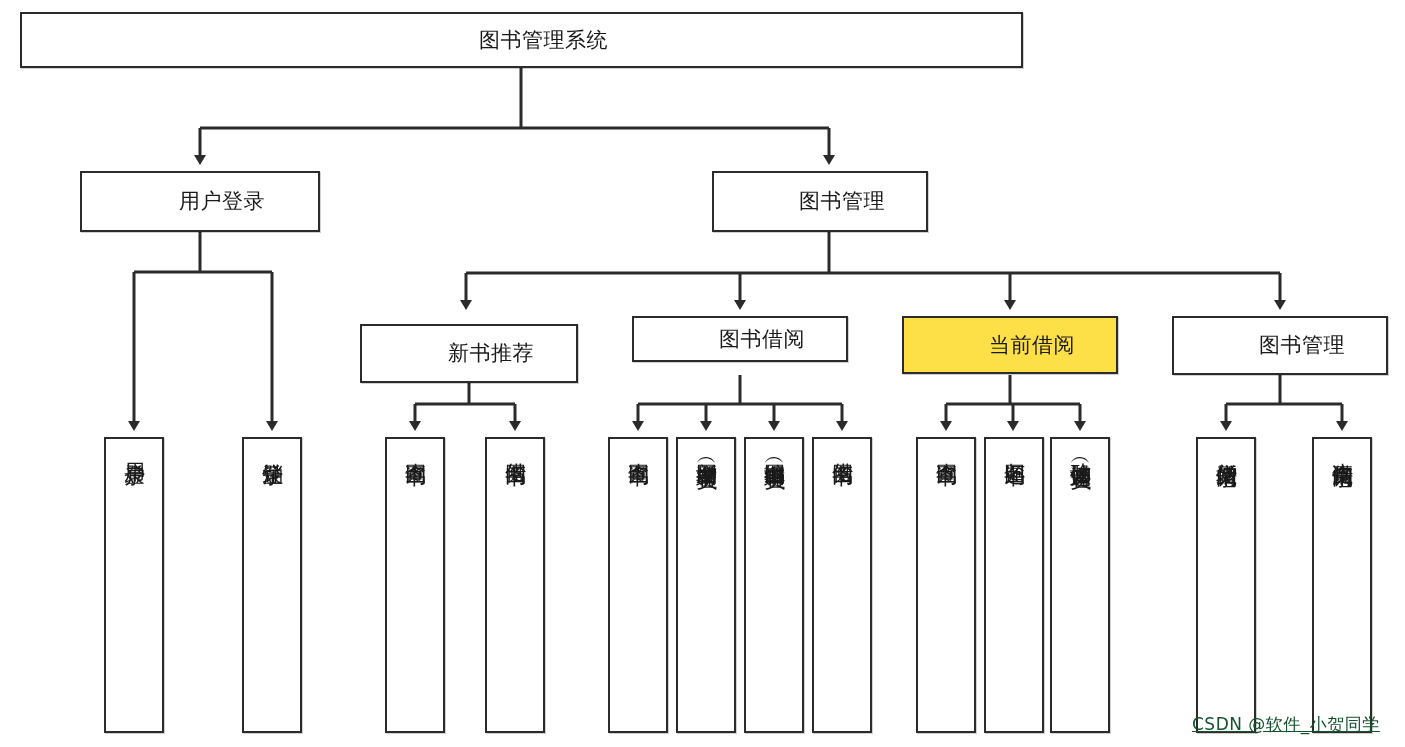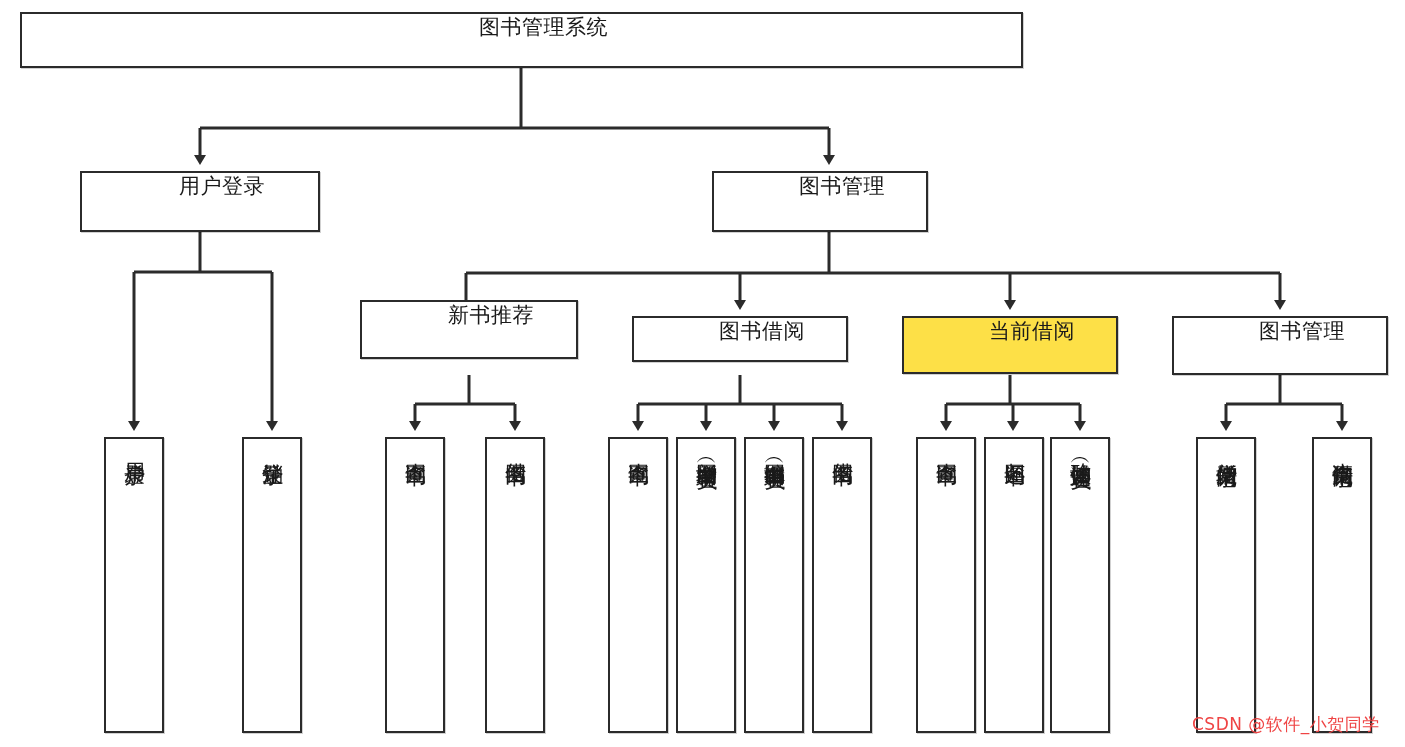--- a/index.html
+++ b/index.html
@@ -26,21 +26,21 @@
     width: 1405px;
     height: 747px;
     pointer-events: none;
   }
   .node {
     position: absolute;
     box-sizing: border-box;
     background: #ffffff;
     border: 2px solid #2b2b2b;
     display: flex;
-    align-items: flex-start;
+    align-items: center;
     justify-content: center;
     color: #1a1a1a;
     box-shadow: 1px 1px 0 rgba(0,0,0,0.18);
     padding-left: 44px;
   }
   .node .label {
     display: block;
     text-align: center;
     line-height: 1.25;
     letter-spacing: 0.5px;
@@ -148,21 +148,21 @@
     <span class="label">图书管理系统</span>
   </div>
 
   <div class="node horizontal" style="left: 80px; top: 171px; width: 240px; height: 61px; border-color: rgb(43, 43, 43); background: rgb(255, 255, 255); color: rgb(26, 26, 26);">
     <span class="label">用户登录</span>
   </div>
   <div class="node horizontal" style="left: 712px; top: 171px; width: 216px; height: 61px; border-color: rgb(43, 43, 43); background: rgb(255, 255, 255); color: rgb(26, 26, 26);">
     <span class="label">图书管理</span>
   </div>
 
-  <div class="node horizontal" style="left: 360px; top: 300px; width: 218px; height: 59px; border-color: rgb(43, 43, 43); background: rgb(255, 255, 255); color: rgb(26, 26, 26);">
+  <div class="node horizontal" style="left: 360px; top: 324px; width: 218px; height: 59px; border-color: rgb(43, 43, 43); background: rgb(255, 255, 255); color: rgb(26, 26, 26);">
     <span class="label">新书推荐</span>
   </div>
   <div class="node horizontal" style="left: 632px; top: 316px; width: 216px; height: 46px; border-color: rgb(43, 43, 43); background: rgb(255, 255, 255); color: rgb(26, 26, 26);">
     <span class="label">图书借阅</span>
   </div>
   <div class="node horizontal" style="left: 902px; top: 316px; width: 216px; height: 58px; border-color: rgb(43, 43, 43); background: #fde047; color: rgb(26, 26, 26);">
     <span class="label">当前借阅</span>
   </div>
   <div class="node horizontal" style="left: 1172px; top: 316px; width: 216px; height: 59px; border-color: rgb(43, 43, 43); background: rgb(255, 255, 255); color: rgb(26, 26, 26);">
     <span class="label">图书管理</span>
@@ -201,14 +201,14 @@
   <div class="node vertical" style="left: 1050px; top: 437px; width: 60px; height: 296px; border-color: rgb(43, 43, 43); background: rgb(255, 255, 255); color: rgb(26, 26, 26);">
     <span class="label">确认归还（管理员）</span>
   </div>
   <div class="node vertical" style="left: 1196px; top: 437px; width: 60px; height: 296px; border-color: rgb(43, 43, 43); background: rgb(255, 255, 255); color: rgb(26, 26, 26);">
     <span class="label">新增借阅记录</span>
   </div>
   <div class="node vertical" style="left: 1312px; top: 437px; width: 60px; height: 296px; border-color: rgb(43, 43, 43); background: rgb(255, 255, 255); color: rgb(26, 26, 26);">
     <span class="label">查询借阅记录</span>
   </div>
 
-  <div id="watermark" style="color: #ef4444;">CSDN @软件_小贺同学</div>
+  <div id="watermark" style="color: #14532d; text-decoration: underline;">CSDN @软件_小贺同学</div>
 </div>
 
 </body></html>

